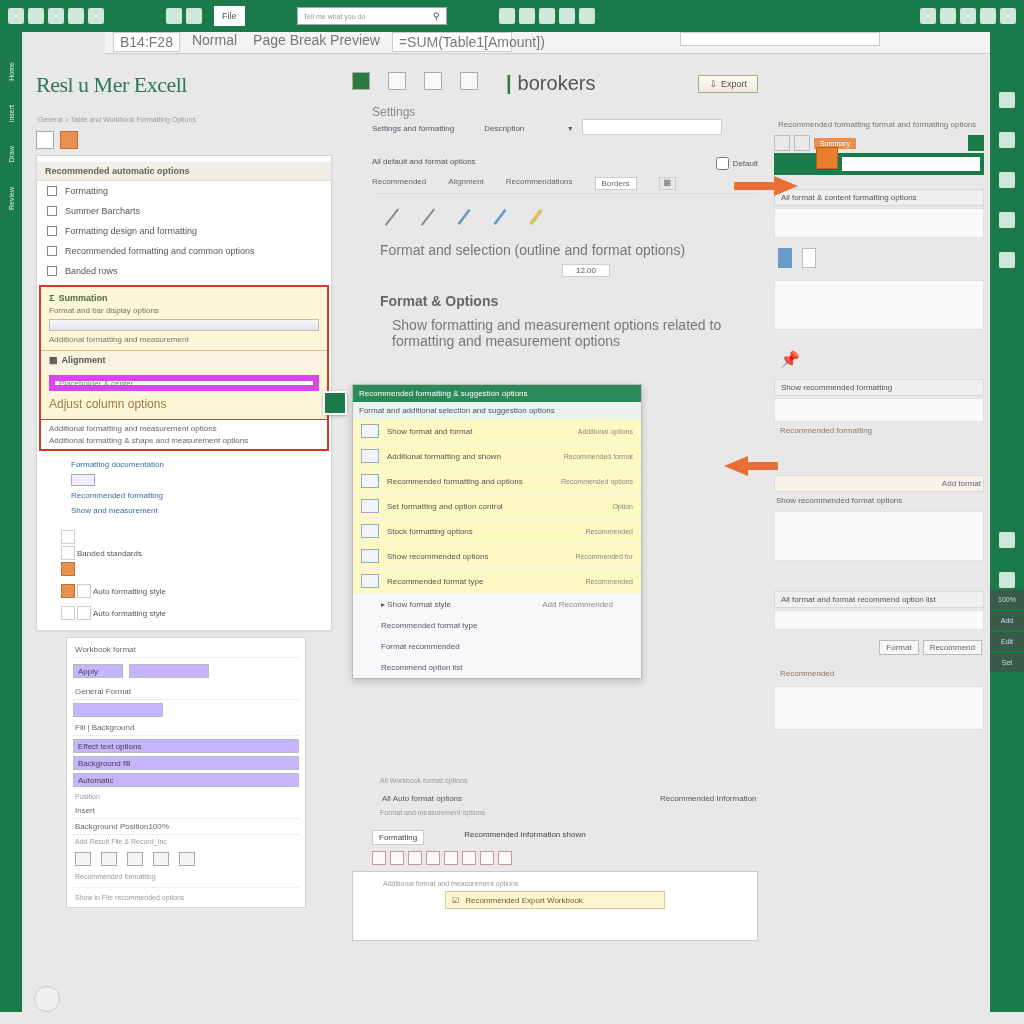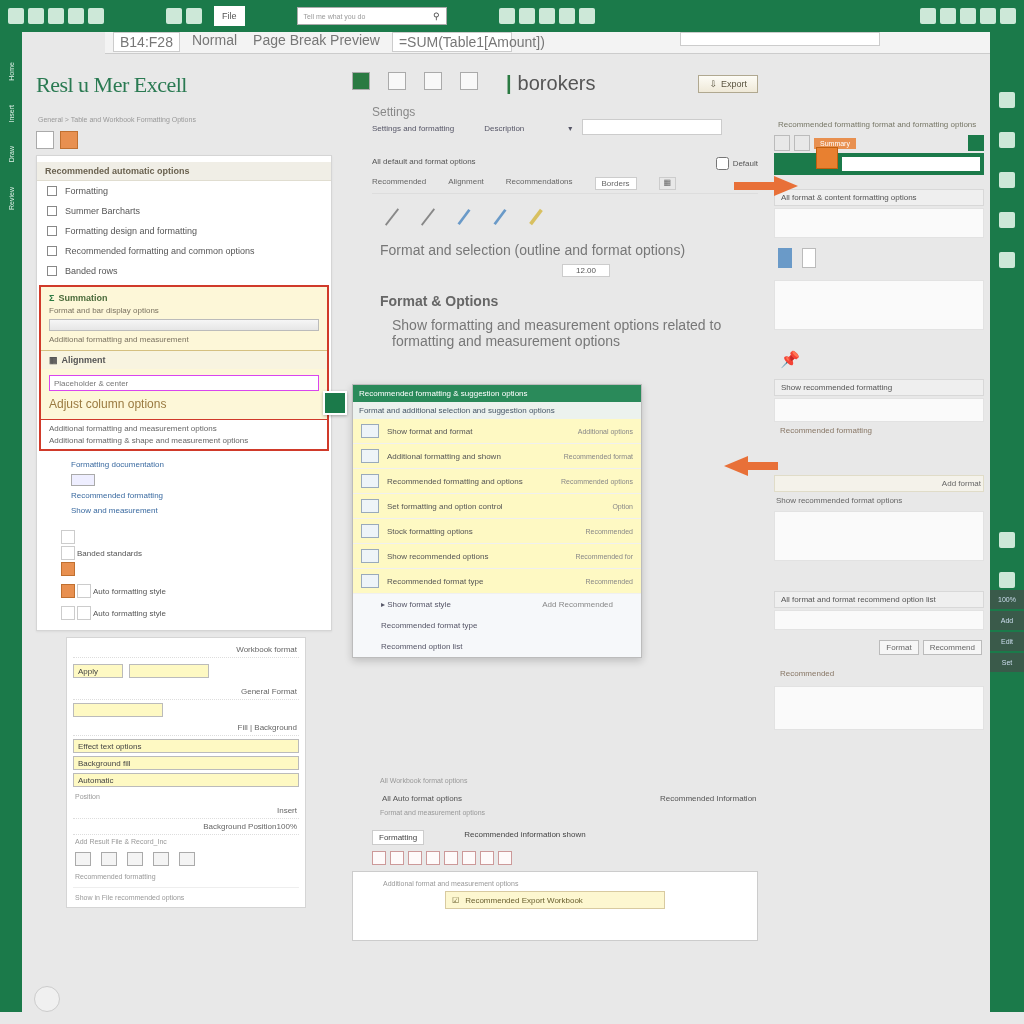--- a/index.html
+++ b/index.html
@@ -45,34 +45,34 @@
 .check-row { display: flex; align-items: center; gap: 8px; padding: 5px 10px; font-size: 9px; color: #555; }
 .check-row .box { width: 10px; height: 10px; border: 1px solid #888; background: #fff; }
 
 
 .callout { border: 2px solid #d03a2a; margin: 4px 2px; }
 .callout-inner { background: #fdf7d8; padding: 6px 8px; }
 .callout-title { font-size: 9px; font-weight: 600; color: #4a6a3a; display: flex; align-items: center; gap: 4px; }
 .callout-sub { font-size: 8px; color: #7a7260; margin-top: 3px; }
 .callout-bar { height: 12px; background: linear-gradient(#f6f6f6,#e6e6e6); border: 1px solid #bbb; margin: 4px 0; }
 .callout-sep { background: #f8f4e0; padding: 4px 8px; font-size: 9px; font-weight: 600; color: #555; border-top: 1px solid #d5c080; display: flex; align-items: center; gap: 4px;}
-.callout-input { height: 16px; background: #fff; border: 1px solid #d946ef; margin: 4px 0; display: flex; align-items: center; padding: 0 4px; font-size: 8px; color: #777;}
+.callout-input { height: 16px; background: #fff; border: 6px solid #d946ef; margin: 4px 0; display: flex; align-items: center; padding: 0 4px; font-size: 8px; color: #777;}
 .callout-hint { font-size: 12px; color: #9a7a40; padding: 2px 0; }
 .callout-footer { background: #fff; border-top: 1px solid #d03a2a; padding: 4px 8px; font-size: 8px; color: #666; }
 
 
 .linkrow { font-size: 8px; color: #3a6aa0; padding: 3px 10px 3px 34px; }
 .thumbrow { display: flex; gap: 2px; padding: 4px 10px; align-items: center; }
 .thumb { width: 14px; height: 14px; background: #e89050; border: 1px solid #c07030; }
 .thumb.blank { background: #fff; border: 1px solid #ccc; }
 
 
 .subpanel { background: #fff; border: 1px solid #d5d5d5; margin-top: 6px; padding: 4px 6px; width: 240px; margin-left: 30px;}
-.sub-h { font-size: 8px; color: #666; padding: 3px 2px; border-bottom: 1px dotted #ddd; display:flex; justify-content: flex-end; align-items:center;}
-.sub-field { height: 14px; background: #fef9c3; border: 1px solid #bbb; margin: 3px 0; font-size: 8px; padding: 0 4px; display:flex; align-items:center;}
+.sub-h { font-size: 8px; color: #666; padding: 3px 2px; border-bottom: 1px dotted #ddd; display:flex; justify-content: flex-start; align-items:center;}
+.sub-field { height: 14px; background: #c4b5fd; border: 1px solid #bbb; margin: 3px 0; font-size: 8px; padding: 0 4px; display:flex; align-items:center;}
 .sub-btnrow { display: flex; gap: 10px; padding: 4px 2px; }
 .sub-btn { width: 16px; height: 14px; border: 1px solid #aaa; background: #f4f4f4; }
 
 
 .mid-smalltext { font-size: 12px; color: #888; margin-left: 20px; margin-bottom: 5px; }
 .mid-tabs { display: flex; gap: 22px; font-size: 8px; color: #666; padding: 3px 0; border-bottom: 1px solid #ddd; margin-left: 20px;}
 .mid-greybox { height: 16px; background: #fff; border: 1px solid #ccc; width: 140px; margin-left: 230px; margin-top: -14px; }
 .mid-row { display: flex; gap: 18px; font-size: 8px; color: #555; padding: 4px 0 4px 20px; align-items:flex-start;}
 .mid-iconset { display: flex; gap: 12px; padding: 8px 0 8px 28px; }
 .mid-iconset .ic { width: 24px; height: 30px; display:flex; align-items:center; justify-content:center;}
@@ -423,20 +423,21 @@
       <div class="popup-row">
           <div class="pic"></div>
           <span>Recommended format type</span>
           <span class="lab2">Recommended</span>
         </div>
       <div class="popup-sub" style="display:flex;justify-content:space-between">
           <span>▸ <span>Show format style</span></span>
           <span style="color:#888">Add Recommended</span>
         </div>
       <div class="popup-sub">Recommended format type</div>
+      <div class="popup-sub">Format recommended</div>
       <div class="popup-sub">Recommend option list</div>
     </div>
 
     
     <div style="margin-top:420px">
       <div class="mid-line fxsmall">All Workbook format options</div>
       <div class="mid-row">
         <span style="margin-left:10px">All Auto format options</span>
         <span style="margin-left:180px">Recommended Information</span>
       </div>

